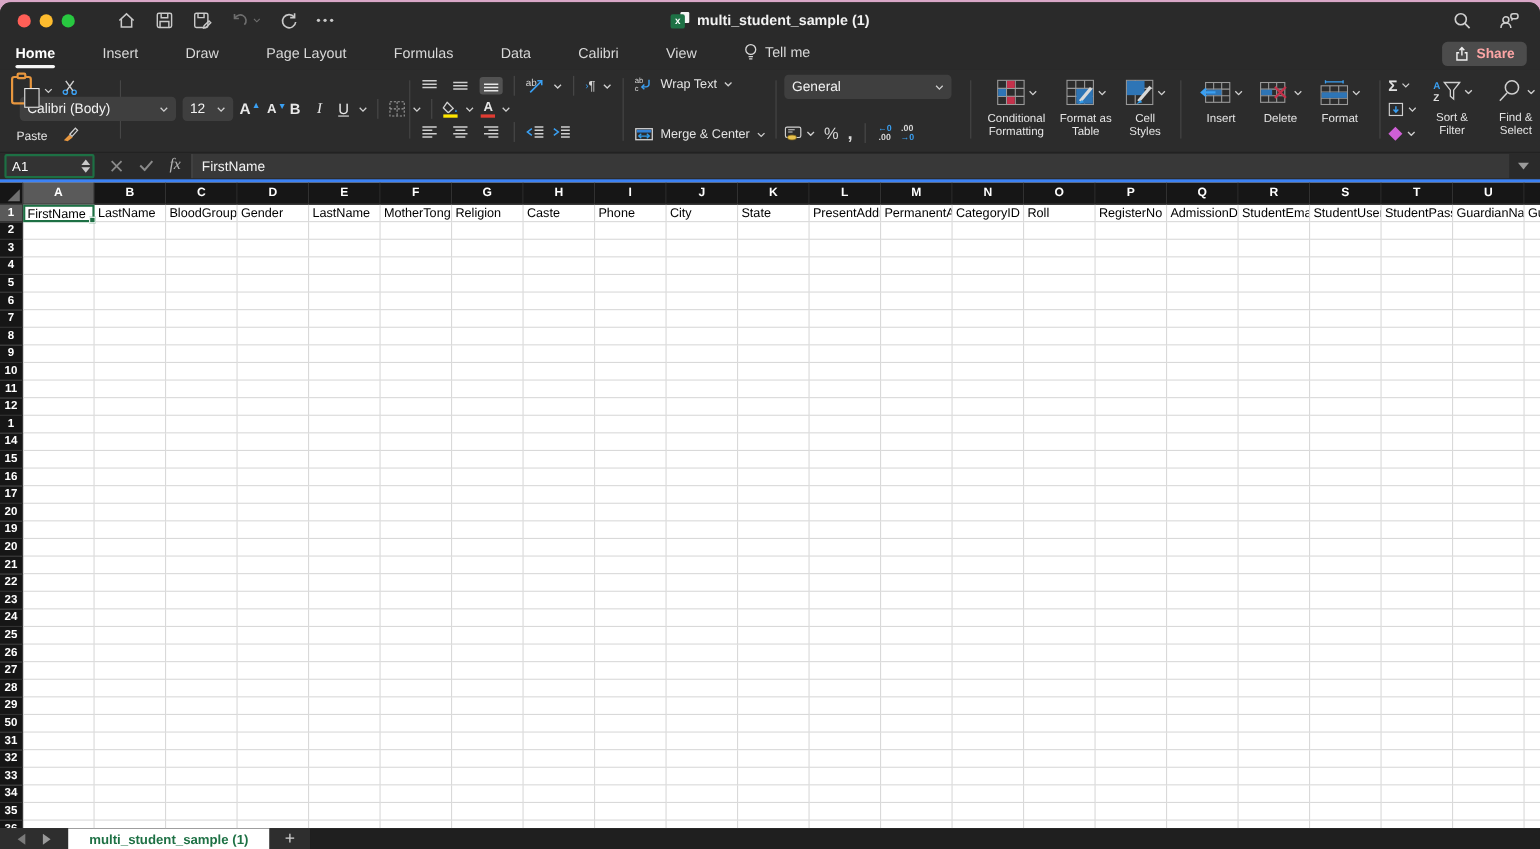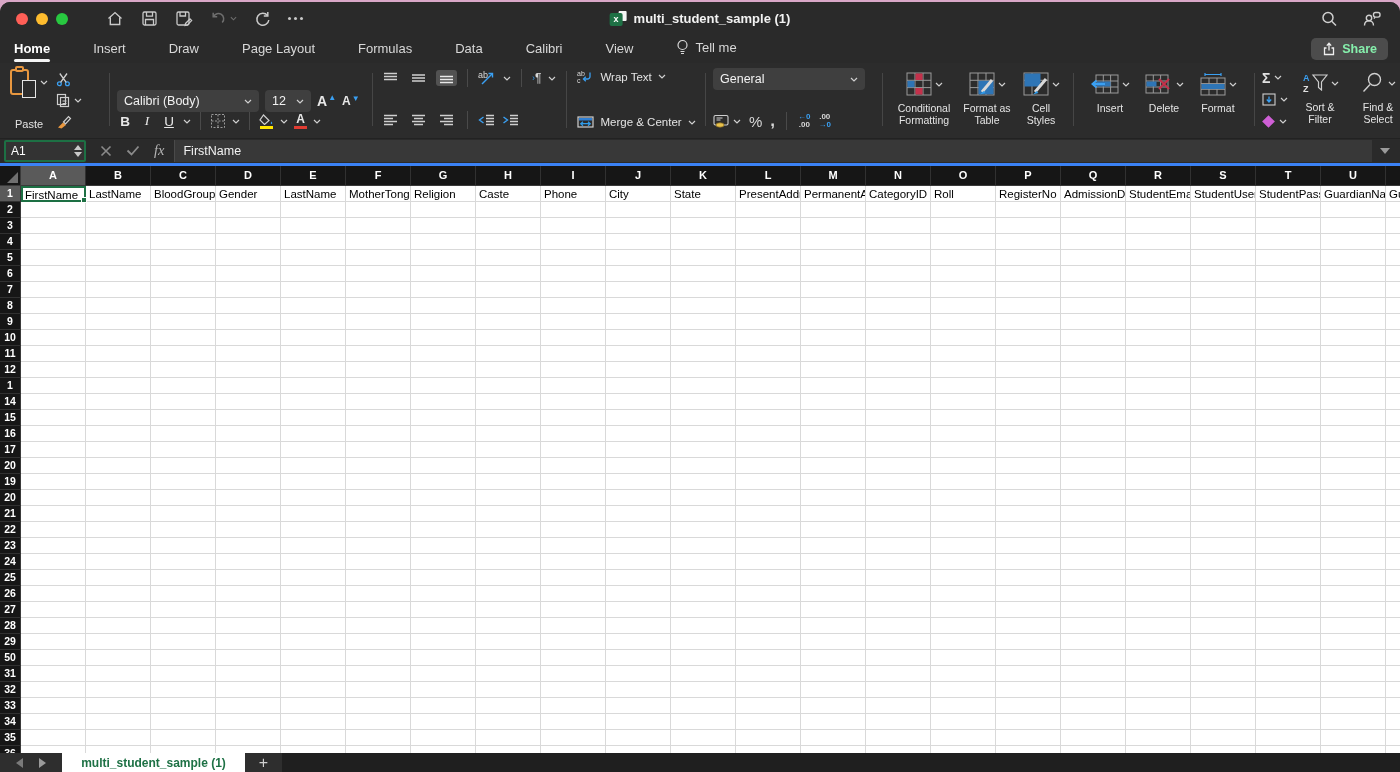--- a/index.html
+++ b/index.html
@@ -26,42 +26,42 @@
   .xl-doc .pg { position:absolute; right:0; top:0; width:8px; height:10px; background:#f5f5f5; border-radius:1px; }
   .tb-right { position:absolute; right:18px; display:flex; gap:24px; color:#cfcfcf; }
 
   
   .tabsrow { height:28px; display:flex; align-items:center; padding:0 14px; position:relative; background:#2a2a2a; }
   .rtabs { display:flex; align-items:flex-end; gap:43px; }
   .rtab { font-size:13px; color:#d8d8d8; position:relative; display:flex; align-items:center; gap:6px; padding:4px 0 7px; }
   .rtab.active { color:#fff; font-weight:700; }
   .rtab.active::after { content:""; position:absolute; left:0; right:0; bottom:1px; height:3px; background:#f5f5f5; border-radius:2px; }
   .share-btn { position:absolute; right:12px; height:22px; display:flex; align-items:center; gap:6px;
-               background:#4c4c4c; border-radius:5px; padding:0 11px; color:#86efac; font-size:12.5px; font-weight:600; }
+               background:#4c4c4c; border-radius:5px; padding:0 11px; color:#fca5a5; font-size:12.5px; font-weight:600; }
 
   
   .ribbon { height:76px; background:#2c2c2c; border-bottom:1px solid #222; display:flex; align-items:stretch; padding:3px 6px 5px 10px; }
   .rsep { width:1px; background:#464646; margin:7px 7px; flex:none; }
   .rgroup { display:flex; flex:none; }
   .lbl { font-size:11px; color:#e4e4e4; }
   .chev { flex:none; }
 
   
   .g-clip { width:92px; justify-content:flex-start; gap:8px; padding-top:2px; }
   .paste-col { display:flex; flex-direction:column; align-items:center; }
   .paste-top { display:flex; align-items:flex-start; gap:4px; }
   .clipboard-ic { position:relative; width:26px; height:30px; }
   .clipboard-ic .board { position:absolute; left:0; top:1px; width:19px; height:26px; border:2px solid #e8973f; border-radius:3px; }
   .clipboard-ic .clip { position:absolute; left:5px; top:-2px; width:9px; height:6px; border:2px solid #e8973f; border-radius:2px; background:#2c2c2c; }
   .clipboard-ic .page { position:absolute; right:0; bottom:0; width:14px; height:18px; background:#2c2c2c; border:1.5px solid #e6e6e6; }
   .ccp-col { display:flex; flex-direction:column; justify-content:space-between; padding:1px 0 2px; }
   .ccp-col > div { display:flex; align-items:center; gap:4px; height:20px; }
 
   
-  .g-font { width:248px; flex-direction:column; justify-content:flex-end; padding:2px 0 3px; }
+  .g-font { width:248px; flex-direction:row; justify-content:center; padding:2px 0 3px; }
   .frow { display:flex; align-items:center; gap:6px; }
   .selbox { background:#3f3f3f; border-radius:4px; height:22px; display:flex; align-items:center; padding:0 7px; color:#f2f2f2; font-size:12.5px; }
   .selbox .chev { margin-left:auto; }
   .fontname { width:142px; }
   .fontsize { width:46px; }
   .abtn { display:flex; align-items:flex-start; color:#e8e8e8; font-size:14px; font-weight:600; position:relative; }
   .abtn .mark { font-size:8px; color:#3aa0f3; font-weight:700; margin-left:1px; }
   .fmt { color:#e8e8e8; font-size:13.5px; width:16px; text-align:center; }
   .fmt.b{font-weight:800;} .fmt.i{font-family:"Liberation Serif",serif; font-style:italic;}
   .fmt.u{text-decoration:underline;}

